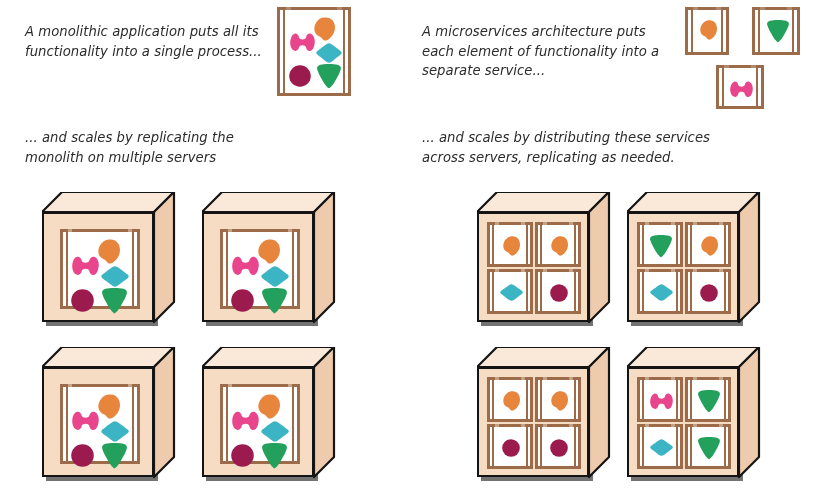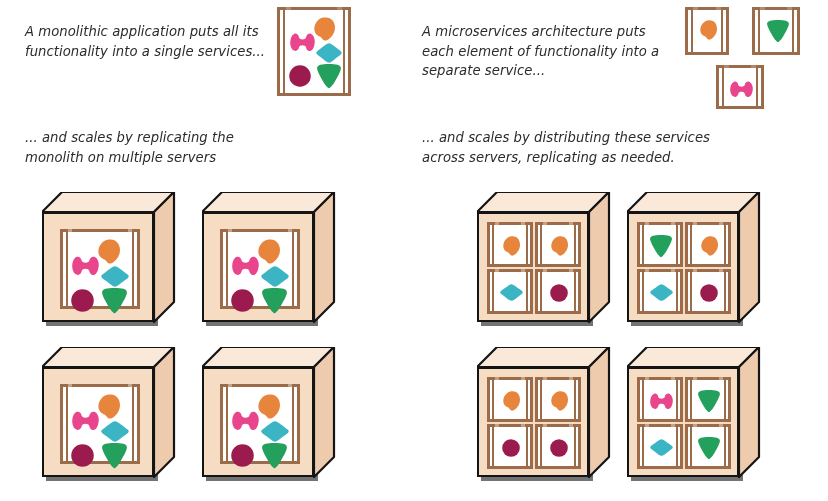--- a/index.html
+++ b/index.html
@@ -36,21 +36,21 @@
   .pane .nub{position:absolute;top:-3px;width:4px;height:3px;background:#c3a184;}
 
   
   .shape{position:absolute;}
   .shape svg{display:block;width:100%;height:100%;overflow:visible;}
 </style>
 </head>
 <body>
 
 <div class="caption abs" style="left:25px;top:22px;width:250px;">A monolithic application puts all its
-functionality into a single services...</div>
+functionality into a single process...</div>
 
 <div class="flatbox" style="left:277px;top:7px;width:74px;height:89px;">
   <span class="nub" style="left:6px;"></span>
   <span class="nub" style="right:6px;"></span>
   <span class="rail l"></span>
   <span class="rail r"></span>
   <span class="shape" style="left:10px;top:23px;width:25px;height:18px;">
       <svg viewBox="0 0 100 72" preserveAspectRatio="none">
         <path fill="#E8458C" d="M16 4c10-5 18 3 20 14 2 10 26 10 28 0C66 7 75-1 85 4c11 6 15 22 14 33
            -1 12-5 30-16 34-10 4-17-4-19-14-2-11-26-11-28 0-2 10-10 18-20 13C4 65 0 47 1 35 2 23 6 9 16 4z"></path>

